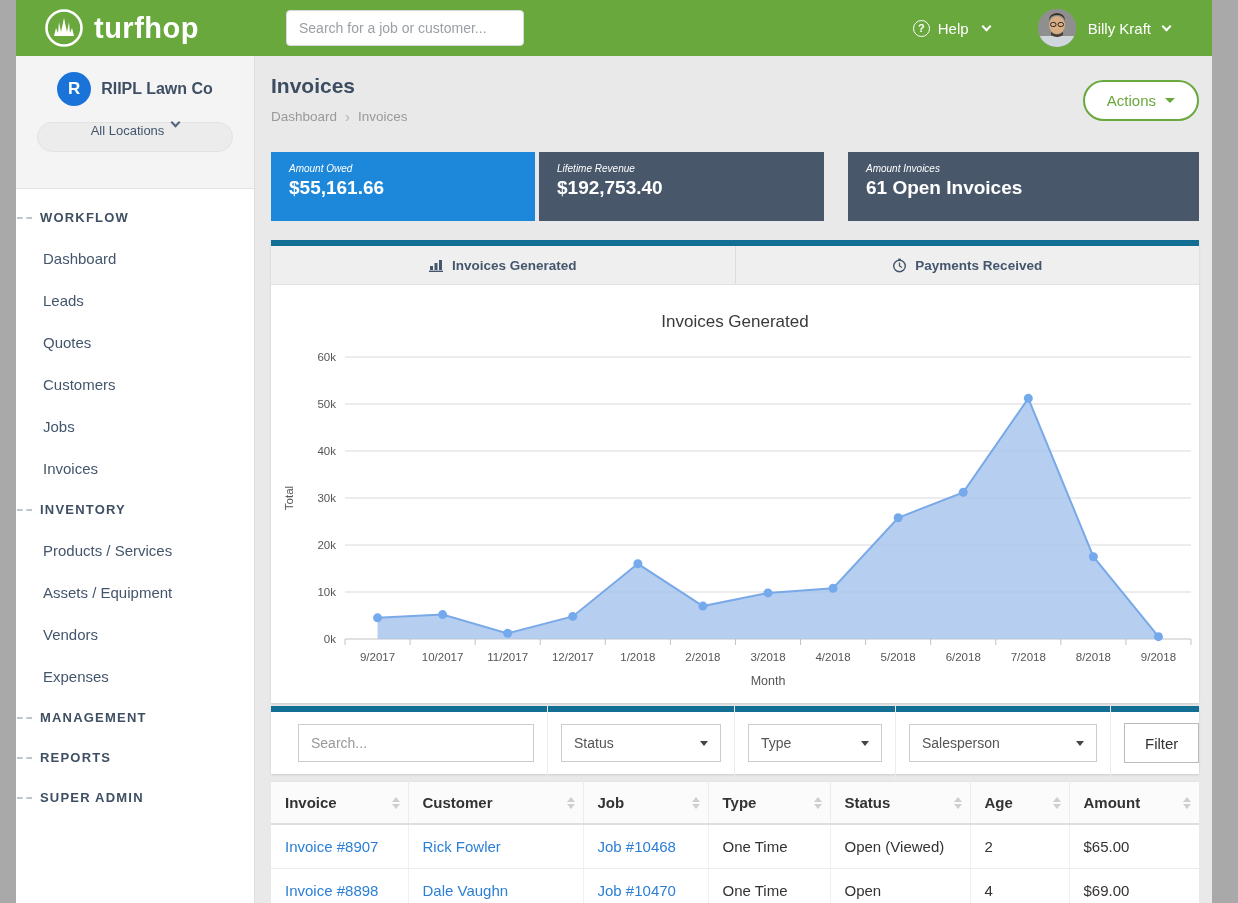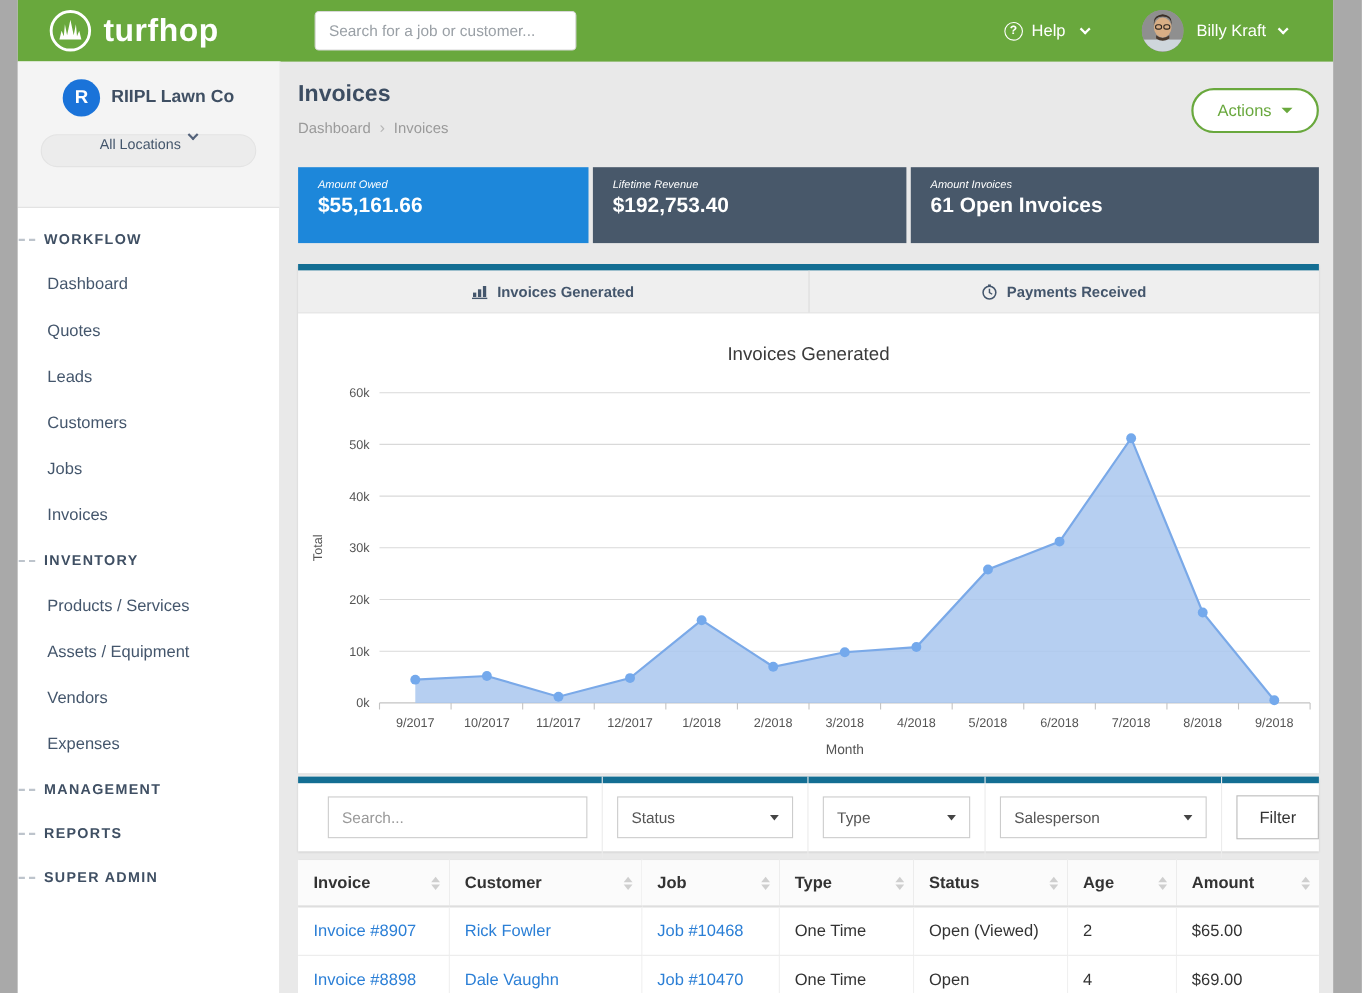--- a/index.html
+++ b/index.html
@@ -50,21 +50,21 @@
   .actions-btn { margin-top:6px; background:#fff; border:2px solid #69a83d; color:#69a83d; font-size:15px; border-radius:21px; height:41px; padding:0 22px; display:flex; align-items:center; gap:9px; cursor:pointer; font-family:"Liberation Sans",sans-serif; }
   .caret-dn { width:0; height:0; border-left:5px solid transparent; border-right:5px solid transparent; border-top:5px solid #69a83d; }
 
   
   .stats-row { display:flex; gap:4px; margin-top:6px; }
   .stat-card { height:69px; padding:11px 18px 0; color:#fff; }
   .stat-card .lbl { font-size:10px; font-style:italic; }
   .stat-card .val { font-size:19px; font-weight:bold; margin-top:3px; }
   .stat-0 { width:264px; }
   .stat-1 { width:285px; }
-  .stat-2 { flex:1; }
+  .stat-2 { flex:1;margin-left:20px; }
 
   
   .chart-card { margin-top:19px; border-top:6px solid #136e93; box-shadow:0 1px 2px rgba(0,0,0,.12); }
   .tabs-header { height:39px; background:#efefef; display:flex; border-bottom:1px solid #e2e2e2; }
   .tab { flex:1; display:flex; align-items:center; justify-content:center; gap:8px; font-size:13.5px; font-weight:600; color:#44566c; cursor:pointer; }
   .tab + .tab { border-left:1px solid #dcdcdc; }
   .chart-body { background:#fff; height:418px; }
 
   
   .filter-card { margin-top:3px; border-top:6px solid #136e93; background:#fff; height:68px; display:flex; align-items:center; padding:0 14px; box-shadow:0 1px 2px rgba(0,0,0,.12); }
@@ -144,22 +144,22 @@
           <span>All Locations</span>
           <span class="chev dark"></span>
         </div>
       </div>
       <div class="nav-wrap" id="sidebar-nav">
           <div class="nav-section">
             <span class="dash"></span>
             <span>WORKFLOW</span>
           </div>
           <div class="nav-item">Dashboard</div>
+          <div class="nav-item">Leads</div>
           <div class="nav-item">Quotes</div>
-          <div class="nav-item">Leads</div>
           <div class="nav-item">Customers</div>
           <div class="nav-item">Jobs</div>
           <div class="nav-item">Invoices</div>
           <div class="nav-section">
             <span class="dash"></span>
             <span>INVENTORY</span>
           </div>
           <div class="nav-item">Products / Services</div>
           <div class="nav-item">Assets / Equipment</div>
           <div class="nav-item">Vendors</div>

